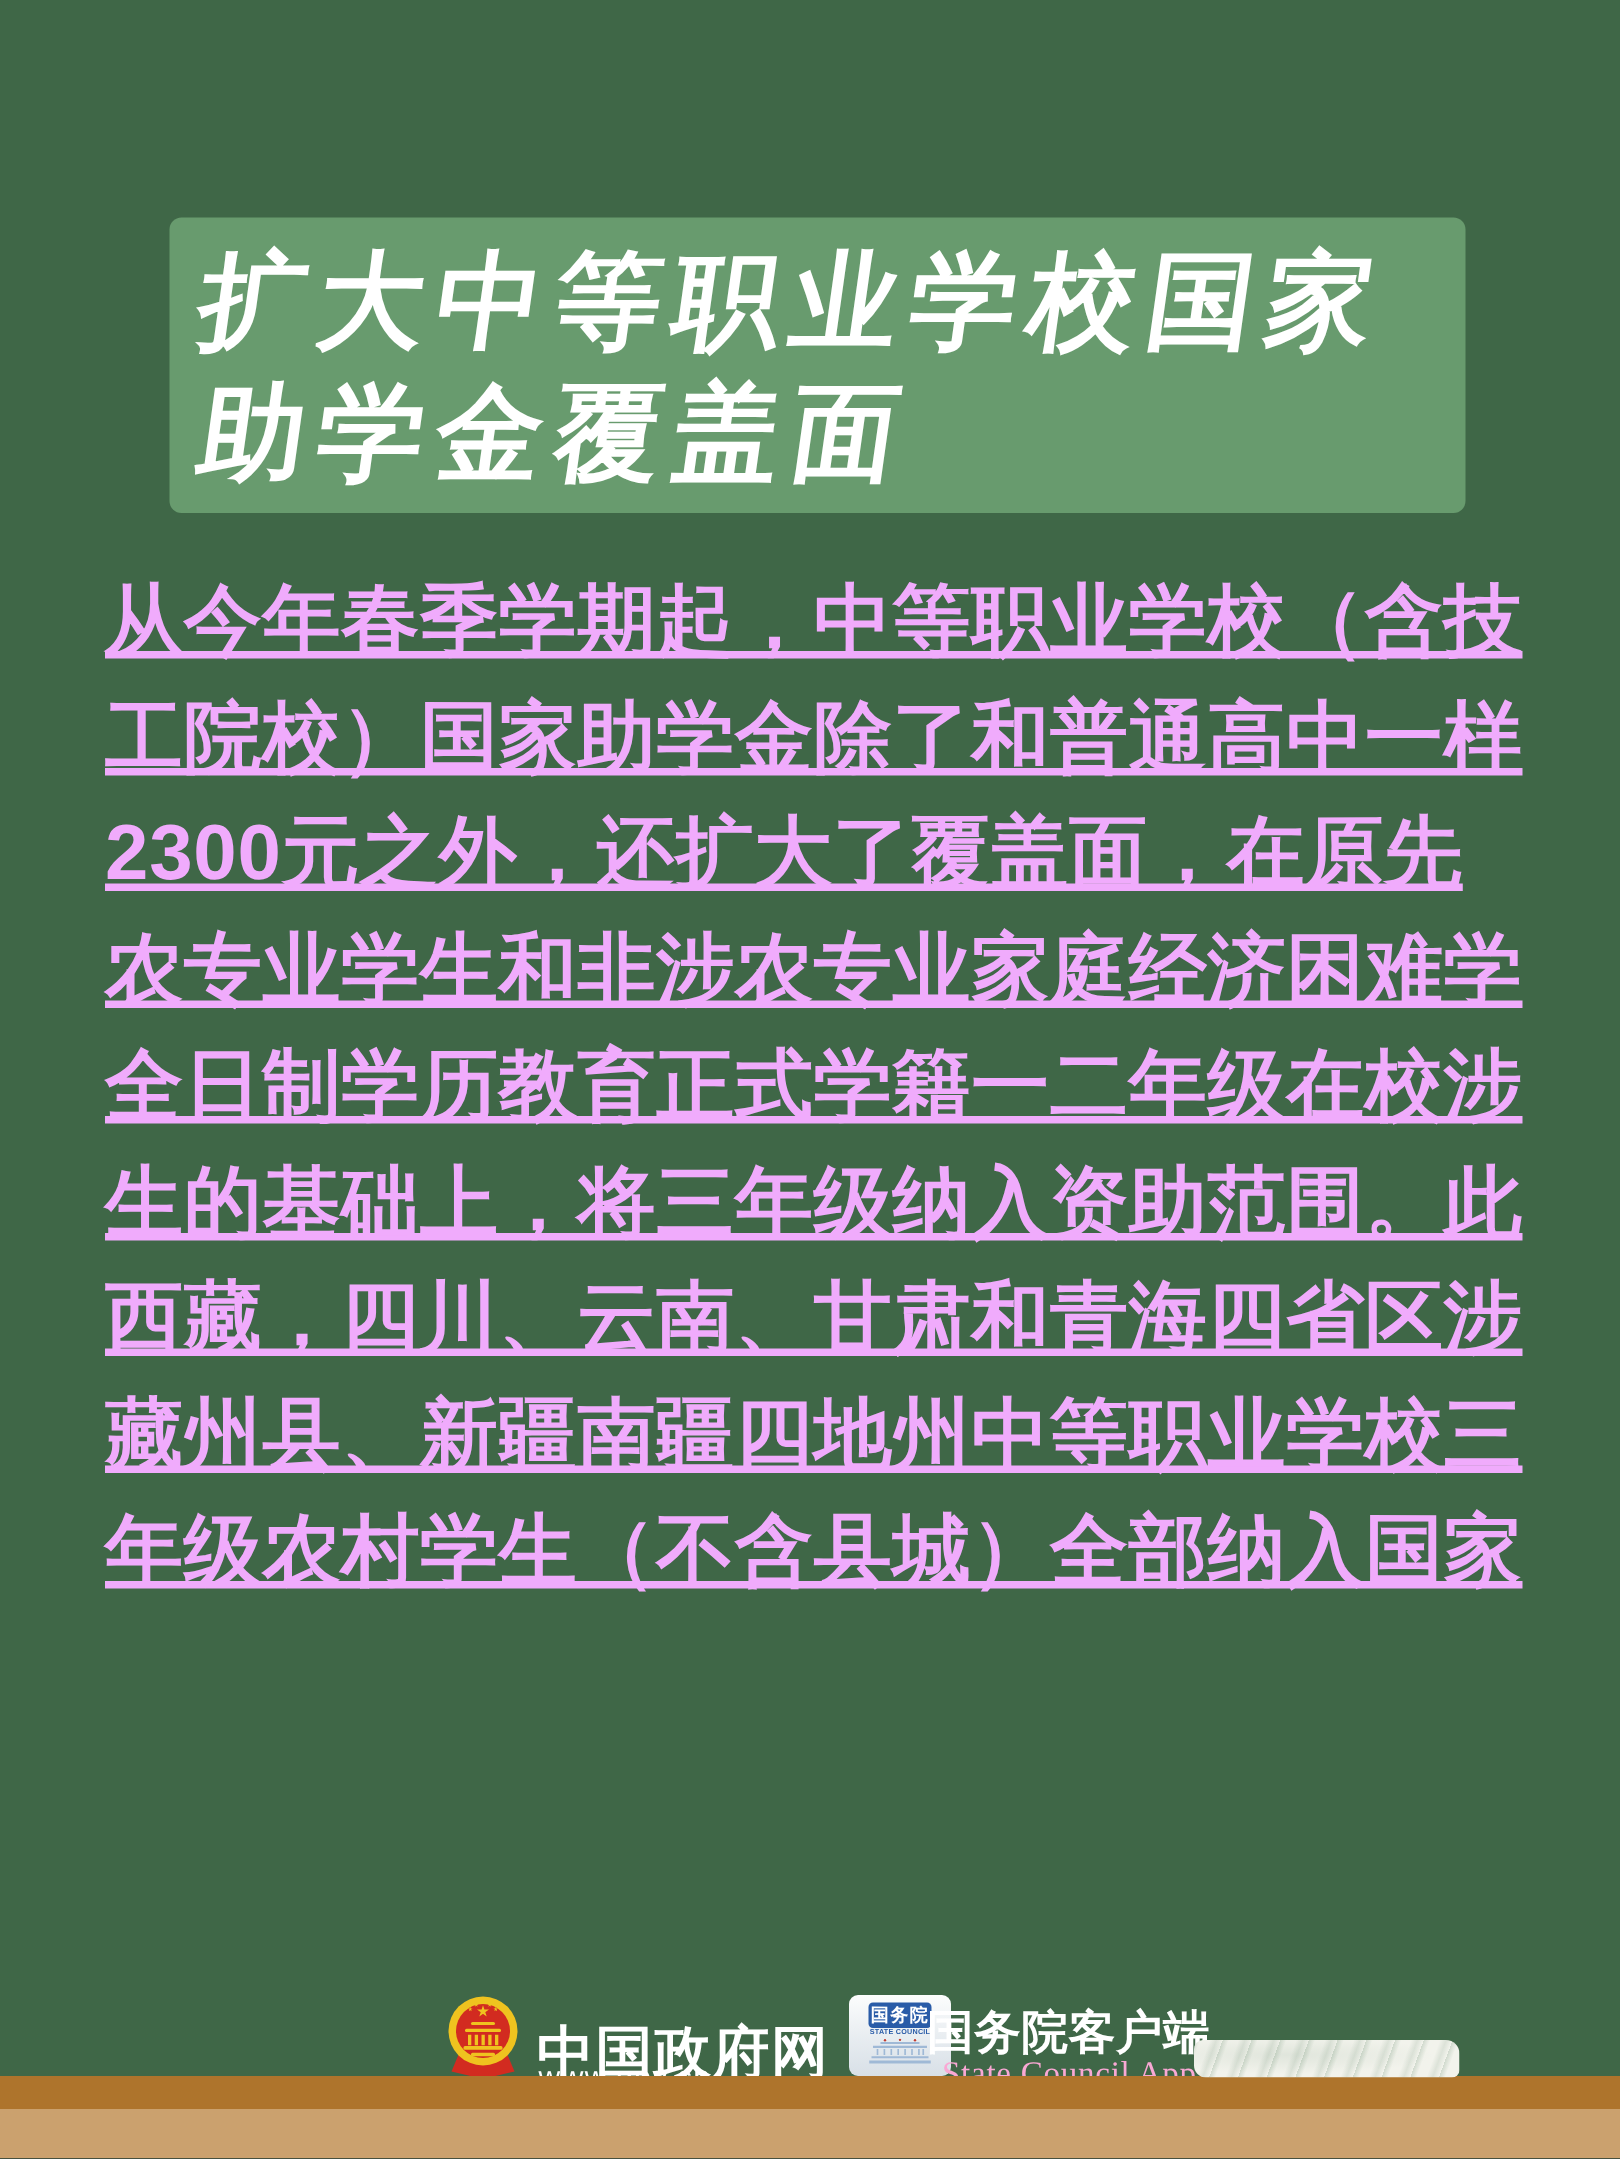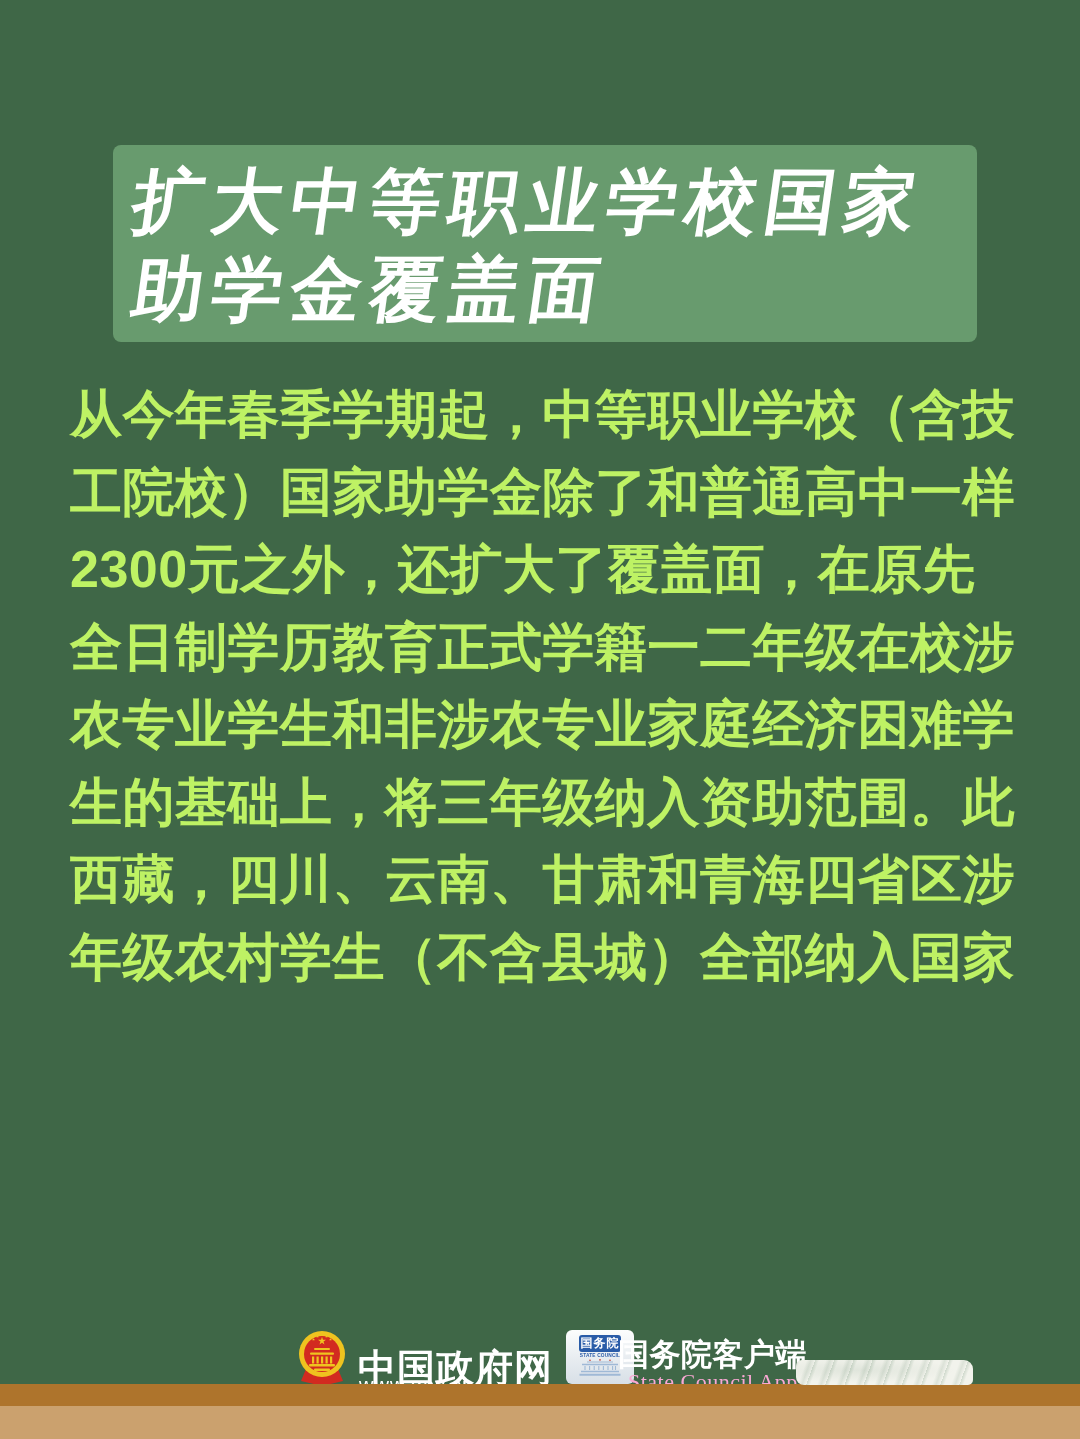--- a/index.html
+++ b/index.html
@@ -33,26 +33,27 @@
     transform-origin: 0 50%;
   }
 
   
   .body-text {
     position: absolute;
     left: 70px; top: 376px;
     width: 960px;
   }
   .body-line {
-    color: #bef264;
+    color: #f0abfc;
     font-weight: bold;
     font-size: 52px;
     line-height: 77.5px;
     letter-spacing: 0.5px;
     white-space: nowrap;
+    text-decoration: underline;
   }
 
   
   .footer { position: absolute; left: 0; top: 1320px; width: 1080px; height: 80px; }
 
   .gov-group { position: absolute; left: 297px; top: 8px; height: 64px; }
   .emblem { position: absolute; left: 0; top: 1px; width: 50px; height: 58px; }
   .gov-name {
     position: absolute; left: 61px; top: 15px;
     color: #FFFFFF; font-weight: bold; font-size: 38px; letter-spacing: 1px; white-space: nowrap;
@@ -131,24 +132,25 @@
 
   <div class="title-box">
     <div class="title-line">扩大中等职业学校国家</div>
     <div class="title-line">助学金覆盖面</div>
   </div>
 
   <div class="body-text">
     <div class="body-line">从今年春季学期起，中等职业学校（含技</div>
     <div class="body-line">工院校）国家助学金除了和普通高中一样</div>
     <div class="body-line">2300元之外，还扩大了覆盖面，在原先</div>
+    <div class="body-line">农专业学生和非涉农专业家庭经济困难学</div>
     <div class="body-line">全日制学历教育正式学籍一二年级在校涉</div>
-    <div class="body-line">农专业学生和非涉农专业家庭经济困难学</div>
     <div class="body-line">生的基础上，将三年级纳入资助范围。此</div>
     <div class="body-line">西藏，四川、云南、甘肃和青海四省区涉</div>
+    <div class="body-line">藏州县、新疆南疆四地州中等职业学校三</div>
     <div class="body-line">年级农村学生（不含县城）全部纳入国家</div>
   </div>
 
   <div class="footer">
 
     <div class="gov-group">
       <svg class="emblem" viewBox="0 0 50 58" width="50" height="58" aria-hidden="true">
         <polygon points="9,40 41,40 46,52 25,57 4,52" fill="#D22B20"></polygon>
         <circle cx="25" cy="25" r="23" fill="#EFC31F"></circle>
         <circle cx="25" cy="25" r="18" fill="#D22B20"></circle>

